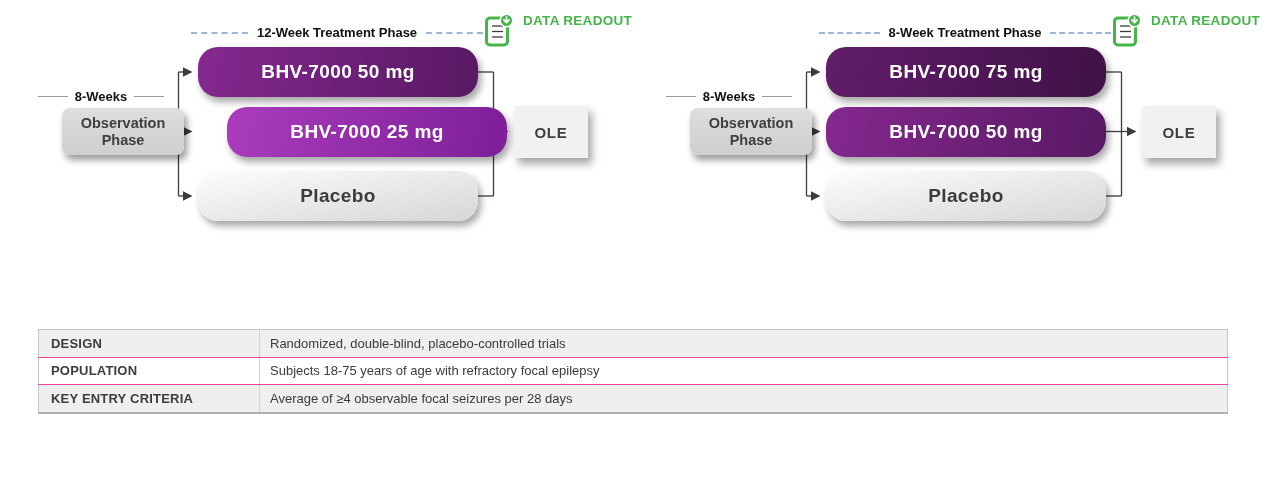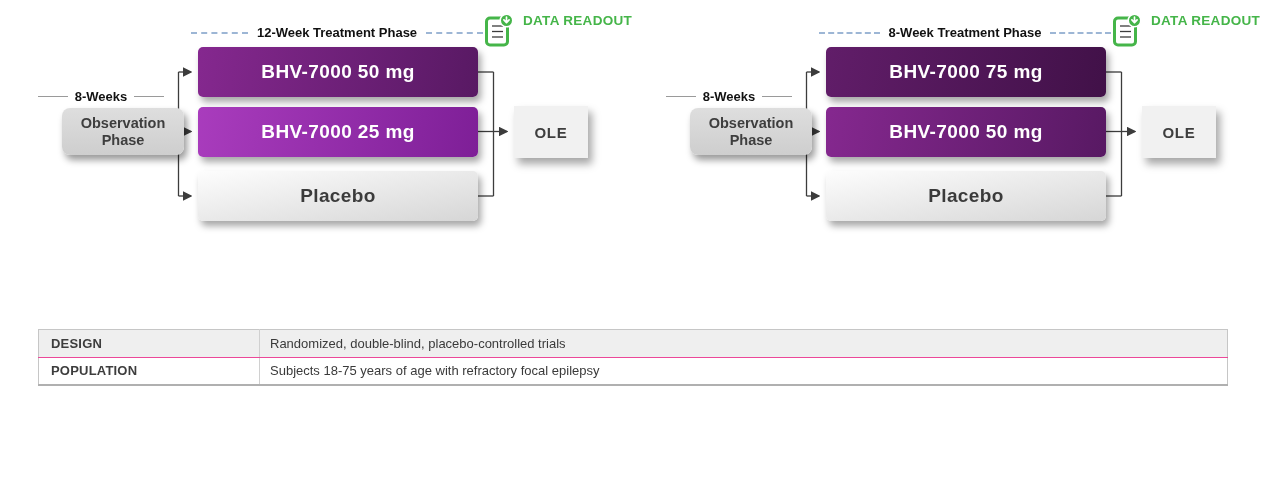--- a/index.html
+++ b/index.html
@@ -29,27 +29,27 @@
   .obs-weeks{position:absolute;left:38px;top:89px;width:126px;display:flex;align-items:center;}
   .obs-weeks .wline{flex:1;height:0;border-top:1.5px solid #9a9a9a;}
   .obs-weeks .wlabel{margin:0 7px;font-size:13px;font-weight:bold;color:#111;white-space:nowrap;}
 
   .obs-box{position:absolute;left:38px;top:108px;width:122px;height:47px;border-radius:8px;
     background:linear-gradient(180deg,#dedede 0%,#cecece 100%);
     box-shadow:3px 5px 7px rgba(0,0,0,.40);
     display:flex;align-items:center;justify-content:center;text-align:center;
     font-size:14.5px;font-weight:bold;color:#3e3e3e;line-height:1.15;padding:0 14px;margin-left:24px;}
 
-  .arm{position:absolute;left:198px;width:280px;height:50px;border-radius:5px;
+  .arm{position:absolute;left:198px;width:280px;height:50px;border-radius:20px;
     display:flex;align-items:center;justify-content:center;
     font-size:19px;font-weight:bold;letter-spacing:.4px;
     box-shadow:3px 5px 7px rgba(0,0,0,.35);}
   .arm-1{top:47px;}  .arm-2{top:107px;}  .arm-3{top:171px;}
   .arm-dose-dark   {background:linear-gradient(100deg,#85288f 0%,#581963 100%);color:#fff;}
-  .arm-dose-bright {background:linear-gradient(100deg,#a93cbd 0%,#7e1f97 100%);color:#fff;}
+  .arm-dose-bright {background:linear-gradient(100deg,#a93cbd 0%,#7e1f97 100%);color:#fff;margin-left:29px;}
   .arm-dose-darkest{background:linear-gradient(100deg,#611d69 0%,#411148 100%);color:#fff;}
   .arm-placebo     {background:linear-gradient(170deg,#fdfdfd 0%,#d6d6d6 100%);color:#3b3b3b;}
 
   .ole-box{position:absolute;left:514px;top:106px;width:74px;height:52px;background:#f1f1f1;
     box-shadow:4px 6px 8px rgba(0,0,0,.35);
     display:flex;align-items:center;justify-content:center;
     font-size:15px;font-weight:bold;letter-spacing:.8px;color:#3e3e3e;}
 
   
   .details-table{position:absolute;left:38px;top:329px;width:1190px;
@@ -172,16 +172,20 @@
   <table class="details-table">
     <tbody>
       <tr>
         <td class="cell-label">DESIGN</td>
         <td class="cell-value">Randomized, double-blind, placebo-controlled trials</td>
       </tr>
       <tr>
         <td class="cell-label">POPULATION</td>
         <td class="cell-value">Subjects 18-75 years of age with refractory focal epilepsy</td>
       </tr>
+      <tr>
+        <td class="cell-label">KEY ENTRY CRITERIA</td>
+        <td class="cell-value">Average of ≥4 observable focal seizures per 28 days</td>
+      </tr>
     </tbody>
   </table>
 
 </div>
 
 </body></html>

